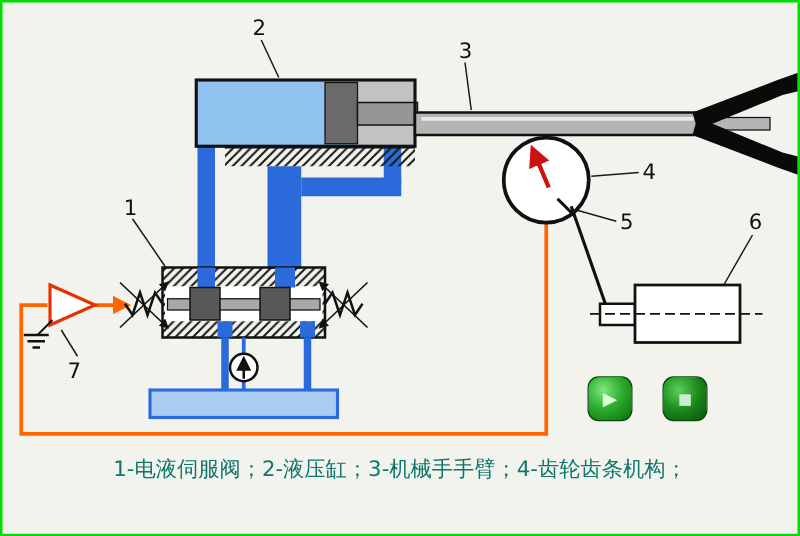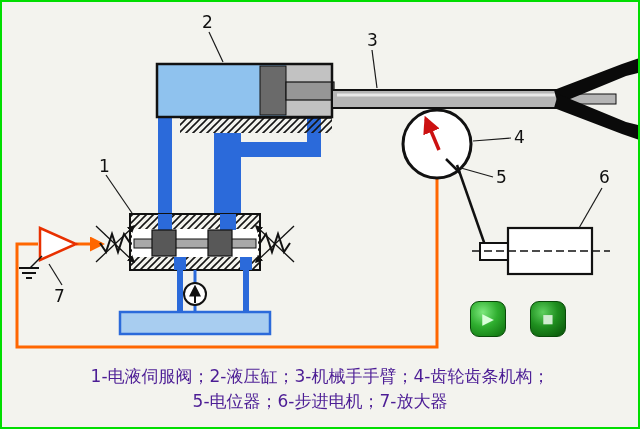--- a/index.html
+++ b/index.html
@@ -14,21 +14,21 @@
     position:absolute; width:34px; height:34px; border-radius:9px;
     background: radial-gradient(circle at 35% 30%, #7de87d 0%, #2fae2f 45%, #0c6b0c 100%);
     border:1px solid #084a08; display:flex; align-items:center; justify-content:center;
     cursor:pointer;
   }
   .btn-stop { background: radial-gradient(circle at 35% 30%, #5ed05e 0%, #1f8f1f 45%, #074f07 100%); }
   .glyph { color:#d9ffd9; font-size:15px; line-height:1; }
   .btn-stop .glyph { font-size:12px; color:#cfeccf; }
   .caption {
     position:absolute; left:0; right:0; top:362px; text-align:center;
-    font-size:17px; color:#4c1d95; line-height:25px;
+    font-size:17px; color:#0f766e; line-height:25px;
   }
 </style>
 </head>
 <body>
 
 <div class="stage">
 
   <svg class="diagram-svg" width="640" height="360" viewBox="0 0 640 360">
     <defs>
       <pattern id="hatch" patternUnits="userSpaceOnUse" width="7" height="7">
@@ -147,16 +147,15 @@
 
   <div class="btn" style="left:468px; top:299px;">
     <span class="glyph">▶</span>
   </div>
   <div class="btn btn-stop" style="left:528px; top:299px;">
     <span class="glyph">■</span>
   </div>
 
   <div class="caption">
     <div>1-电液伺服阀；2-液压缸；3-机械手手臂；4-齿轮齿条机构；</div>
-    <div>5-电位器；6-步进电机；7-放大器</div>
   </div>
 
 </div>
 
 </body></html>

